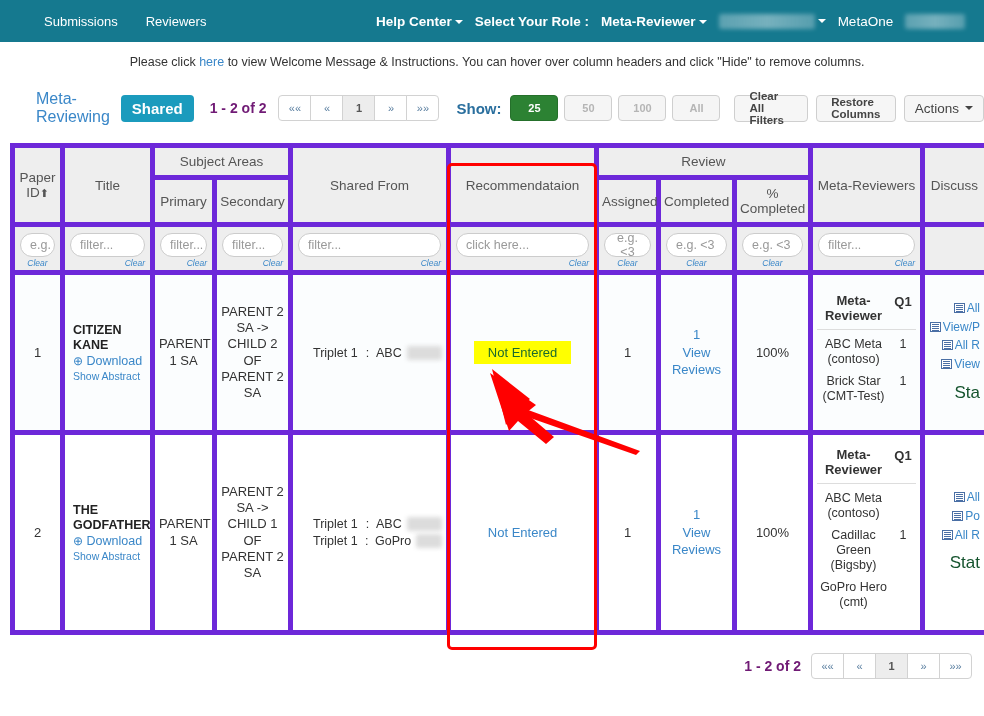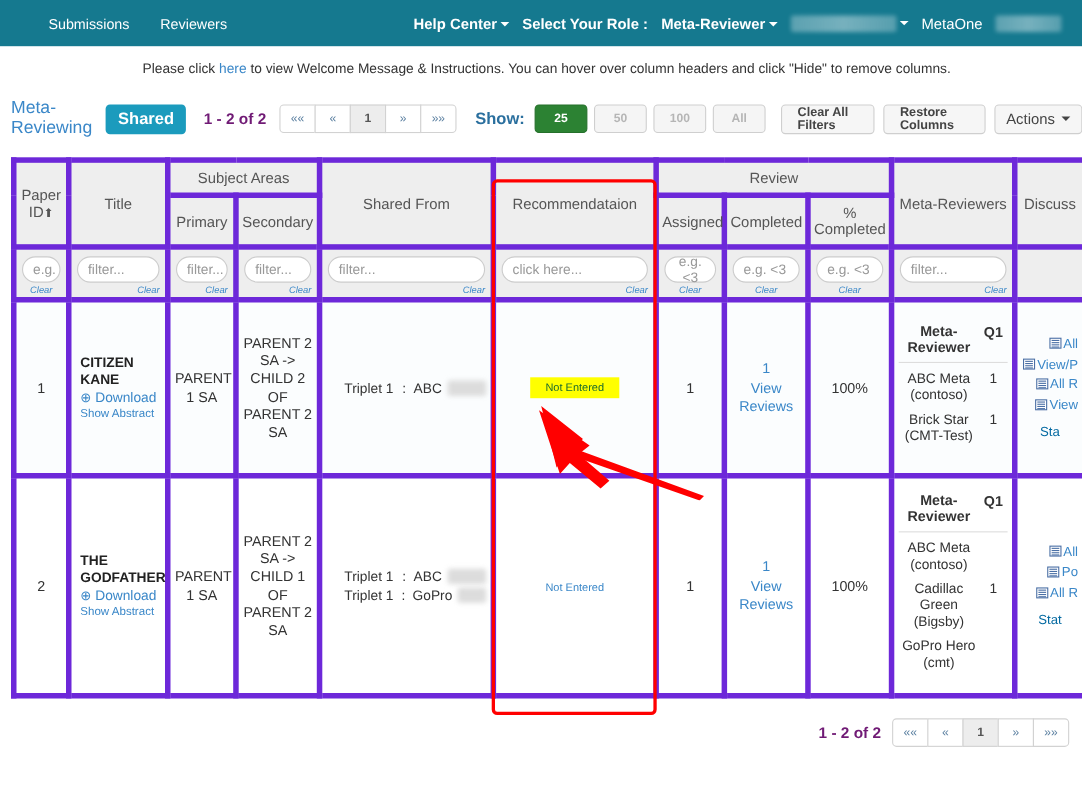--- a/index.html
+++ b/index.html
@@ -40,21 +40,21 @@
     font-size: 23px; font-weight: bold; color: #333333;
     margin: 16px 0 0 10px; letter-spacing: -0.2px;
   }
   .instructions {
     font-size: 12.5px; color: #333333; margin: 13px 0 0 10px; text-align: center;
   }
   .instructions a { color: #3a87c8; text-decoration: none; }
 
   
   .toolbar {
-    display: flex; align-items: center; margin: 17px 0 0 2px; gap: 0;
+    display: flex; align-items: center; margin: 17px 0 0 28px; gap: 0;
   }
   .tab-link {
     font-size: 16px; color: #3a87c8; padding: 4px 8px; cursor: pointer;
   }
   .tab-active {
     font-size: 15px; font-weight: bold; color: #ffffff; background: #1b9bbd;
     padding: 5px 11px; border-radius: 4px; margin-left: 3px;
   }
   .count-label {
     font-size: 14px; font-weight: bold; color: #701a75; margin: 0 12px 0 16px; white-space: nowrap;
@@ -127,21 +127,21 @@
     color: #333333; justify-content: flex-start; padding-left: 16px; margin: 3px 0;
   }
   .shared-row .t { width: 60px; text-align: left; }
   .shared-row .c { width: 22px; text-align: center; }
   .shared-row .n { text-align: left; }
   .blur-grey {
     display: inline-block; height: 14px; width: 46px; border-radius: 2px;
     background: #dcdcdc; filter: blur(2.2px); vertical-align: middle; margin-left: 5px;
   }
   .blur-grey.sm { width: 34px; }
-  .notentered { font-size: 10px; color: #3a87c8; }
+  .notentered { font-size: 13px; color: #3a87c8; }
   .notentered.hl {
     background: #ffff00; color: #1a6a2e; padding: 4px 14px; display: inline-block;
   }
   .viewrev { font-size: 13px; color: #3a87c8; line-height: 1.35; cursor: pointer; }
   .mr-head {
     display: flex; font-weight: bold; font-size: 13px; color: #333333;
     border-bottom: 1px solid #dddddd; padding-bottom: 5px; margin-bottom: 5px;
   }
   .mr-head .nm { flex: 1; text-align: center; line-height: 1.15; }
   .mr-head .q { width: 26px; text-align: center; }
@@ -151,21 +151,21 @@
   .disc { font-size: 12px; color: #3a87c8; text-align: right; line-height: 1.55; padding-right: 0; }
   .disc .ln { white-space: nowrap; cursor: pointer; }
   .disc-icon {
     display: inline-block; width: 11px; height: 10px; border: 1px solid #4a6fa5;
     margin-right: 2px; vertical-align: -1px; position: relative; background: #ffffff;
   }
   .disc-icon::before {
     content: ""; position: absolute; left: 1px; top: 1px; width: 7px; height: 1px;
     background: #4a6fa5; box-shadow: 0 2px 0 #4a6fa5, 0 4px 0 #4a6fa5, 0 6px 0 #4a6fa5;
   }
-  .disc-status { color: #0369a1; font-size: 12px; text-align: center; margin-top: 6px; }
+  .disc-status { color: #14532d; font-size: 17px; text-align: right; margin-top: 6px; }
 
   
   .bottom-bar {
     display: flex; align-items: center; justify-content: flex-end;
     margin: 18px 12px 0 0;
   }
   .bottom-bar .count-label { margin-right: 10px; }
 
   
   .red-box {

